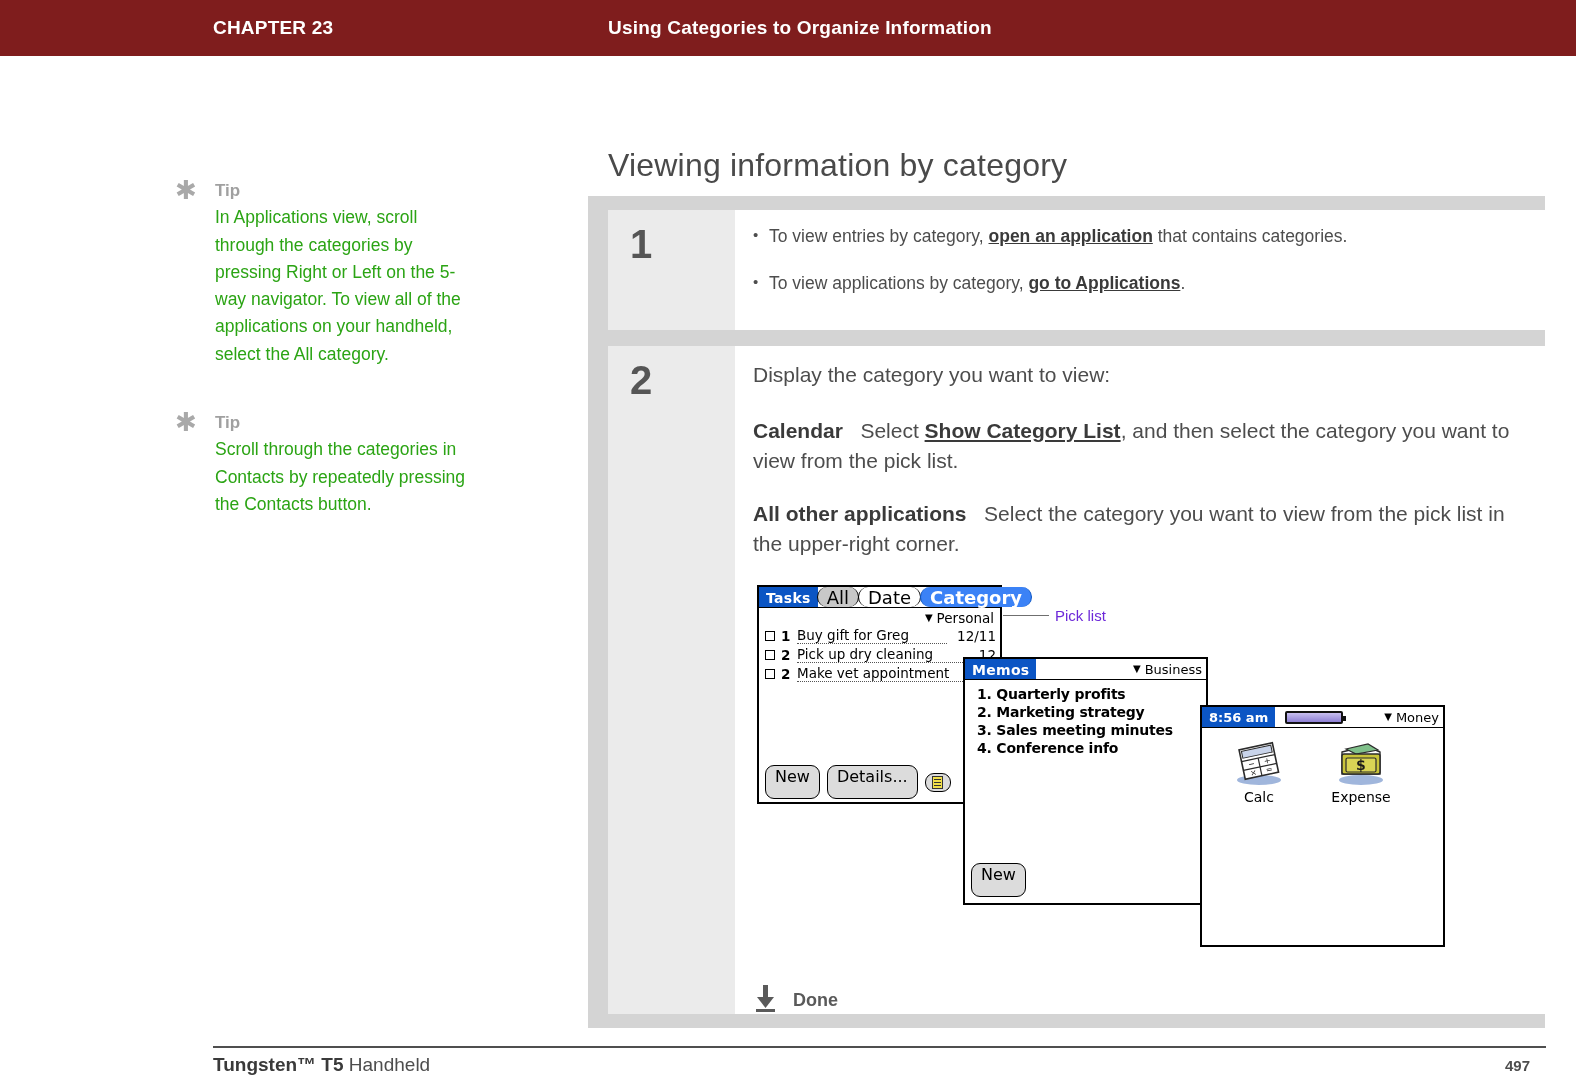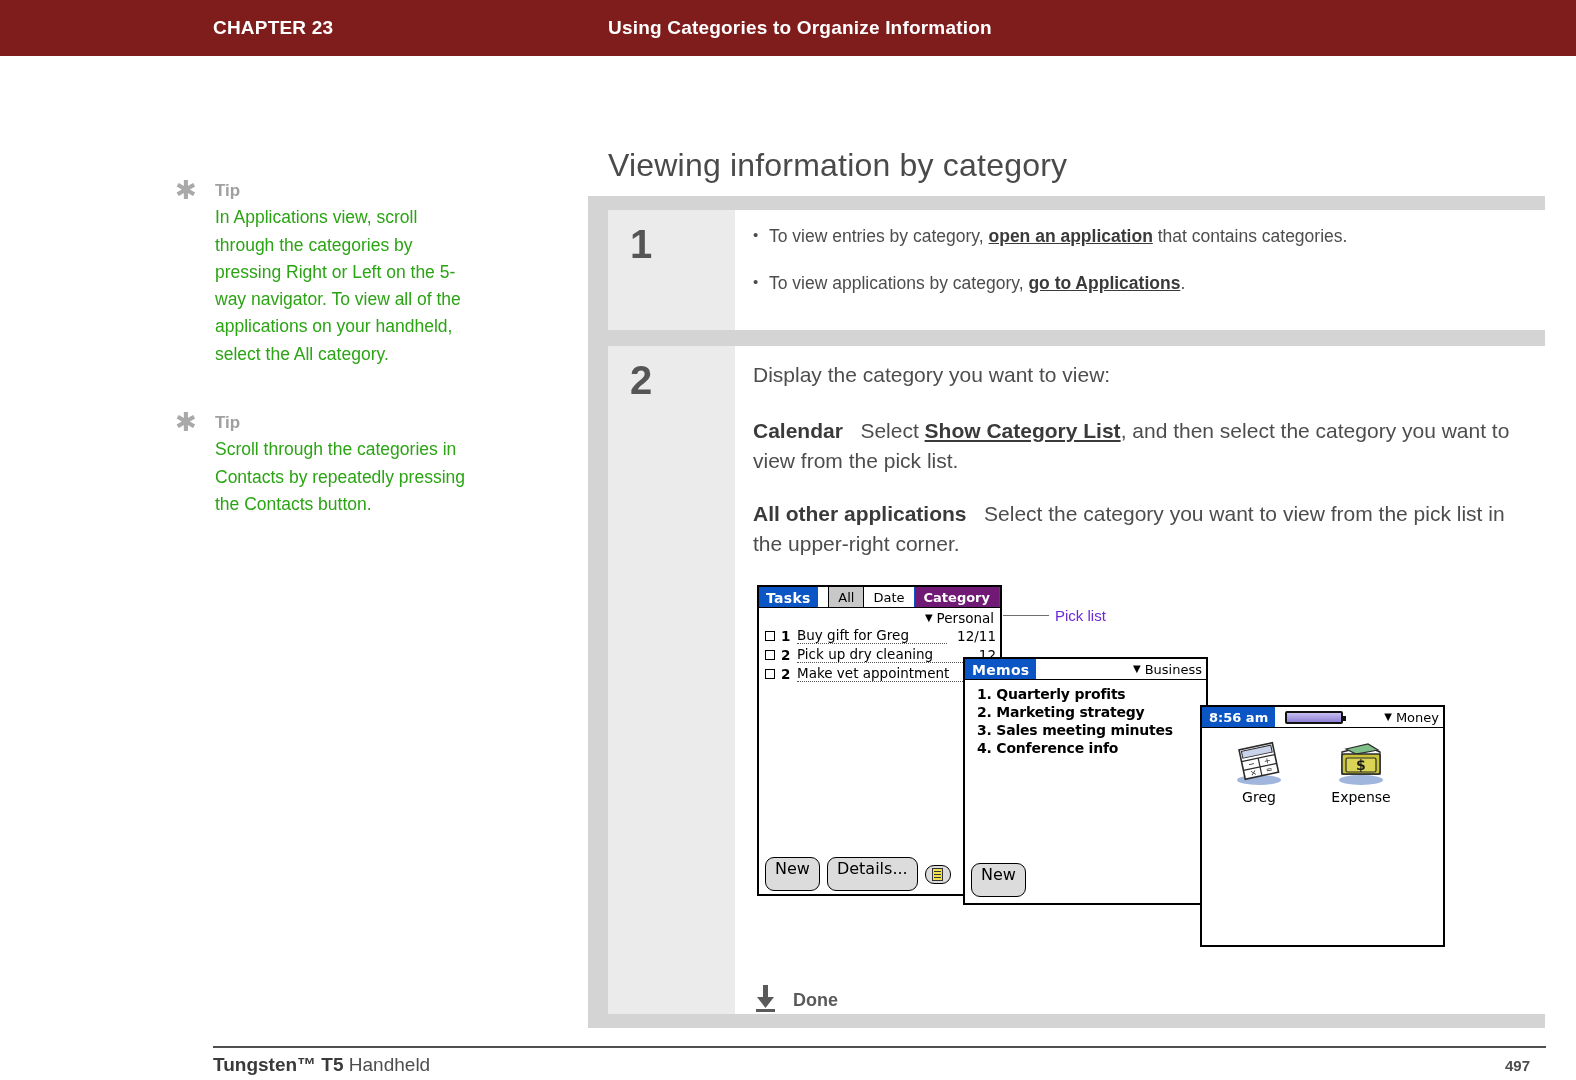--- a/index.html
+++ b/index.html
@@ -110,36 +110,36 @@
   }
   .pda-apptab {
     background:#0b55c4; color:#ffffff;
     font-size:14px; font-weight:bold;
     padding:1px 7px 0 7px;
     display:flex; align-items:center;
     letter-spacing:0.3px;
   }
   .tb-btn {
     border-left:1px solid #000; border-right:1px solid #000;
-    font-size:13px; display:flex; align-items:center; justify-content:center;
-    padding:8px 9px; margin-left:-1px; color:#000;
+    font-size:18px; display:flex; align-items:center; justify-content:center;
+    padding:8px 9px; margin-left:-1px; color:#000;border-radius:10px;
   }
   .tb-btn.gray { background:#c8c8c8; }
-  .tb-btn.sel  { background:#701a75; color:#fff; font-weight:bold; border-color:#0b55c4;}
+  .tb-btn.sel  { background:#3b82f6; color:#fff; font-weight:bold; border-color:#0b55c4;}
   .tb-spacer { flex:1 1 auto; }
 
   .cat-sel {
     font-size:13px; color:#000;
     display:flex; align-items:center; gap:4px;
     padding-right:4px;
   }
   .tri { font-size:10px; line-height:1; }
 
   
-  #pda-tasks { left:4px; top:0px; width:245px; height:311px; z-index:1; }
+  #pda-tasks { left:4px; top:0px; width:245px; height:219px; z-index:1; }
   #tasks-catrow {
     display:flex; justify-content:flex-end; align-items:center;
     padding:2px 6px 0 0; font-size:13.5px; gap:4px;
   }
   .task-row {
     display:flex; align-items:center;
     font-size:13.5px; padding:1px 4px 1px 6px; gap:6px;
     color:#000;
   }
   .task-cb {
@@ -362,21 +362,21 @@
                     <line x1="22" y1="18" x2="56" y2="18" stroke="#2b2b2b" stroke-width="1.2"></line>
                     <line x1="22" y1="27" x2="56" y2="27" stroke="#2b2b2b" stroke-width="1.2"></line>
                     <line x1="39" y1="18" x2="39" y2="36" stroke="#2b2b2b" stroke-width="1.2"></line>
                     <text x="28" y="25" font-size="8" font-family="DejaVu Sans, sans-serif" fill="#1a1a1a">−</text>
                     <text x="44" y="25" font-size="8" font-family="DejaVu Sans, sans-serif" fill="#1a1a1a">+</text>
                     <text x="28" y="34" font-size="8" font-family="DejaVu Sans, sans-serif" fill="#1a1a1a">×</text>
                     <text x="44" y="34" font-size="8" font-family="DejaVu Sans, sans-serif" fill="#1a1a1a">=</text>
                   </g>
                 </svg>
               </div>
-              <div class="app-label">Greg</div>
+              <div class="app-label">Calc</div>
             </div>
 
             <div class="app-cell">
               <div class="app-icon-wrap">
                 <svg width="78" height="48" viewBox="0 0 78 48">
                   <ellipse cx="39" cy="40" rx="22" ry="5" fill="#8fa9d6" opacity="0.85"></ellipse>
                   <path d="M20 12 L44 6 L58 12 L58 34 L20 34 Z" fill="#ffffff" stroke="#2b2b2b" stroke-width="1.4"></path>
                   <path d="M24 9 L46 4 L56 10 L34 14 Z" fill="#7fc08a" stroke="#2b2b2b" stroke-width="1.2"></path>
                   <rect x="20" y="14" width="38" height="20" rx="2" fill="#c9c43a" stroke="#2b2b2b" stroke-width="1.5"></rect>
                   <rect x="24" y="18" width="30" height="14" rx="1.5" fill="#d9d455" stroke="#2b2b2b" stroke-width="1.2"></rect>

